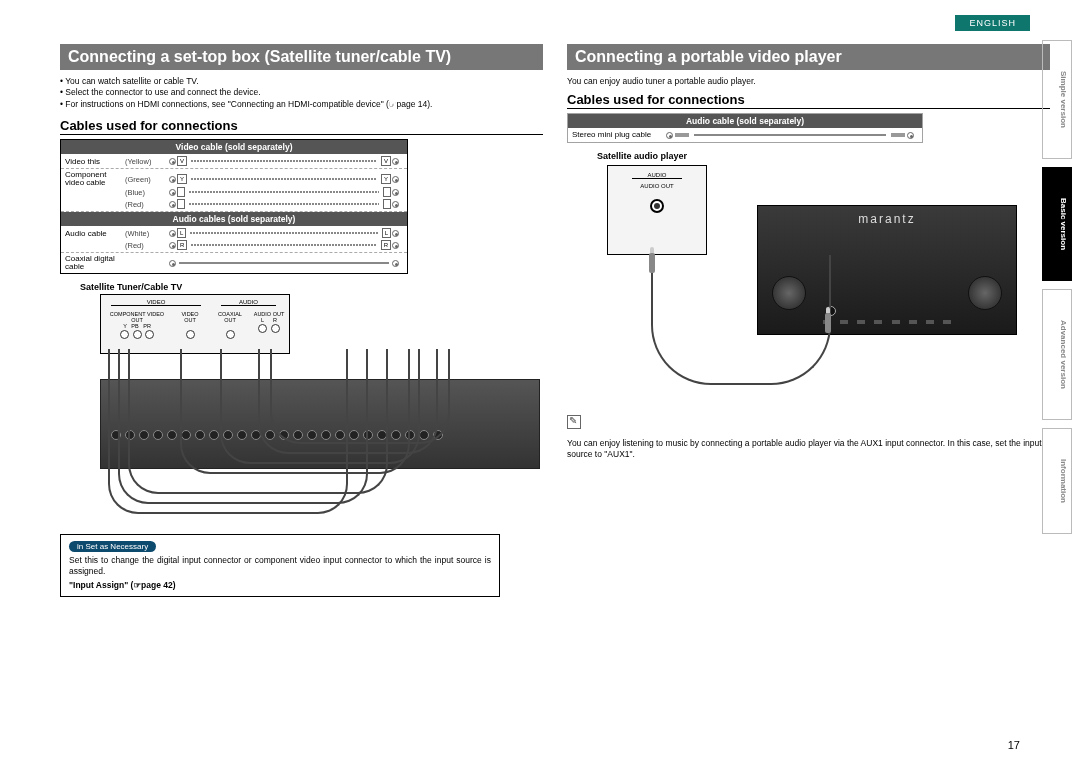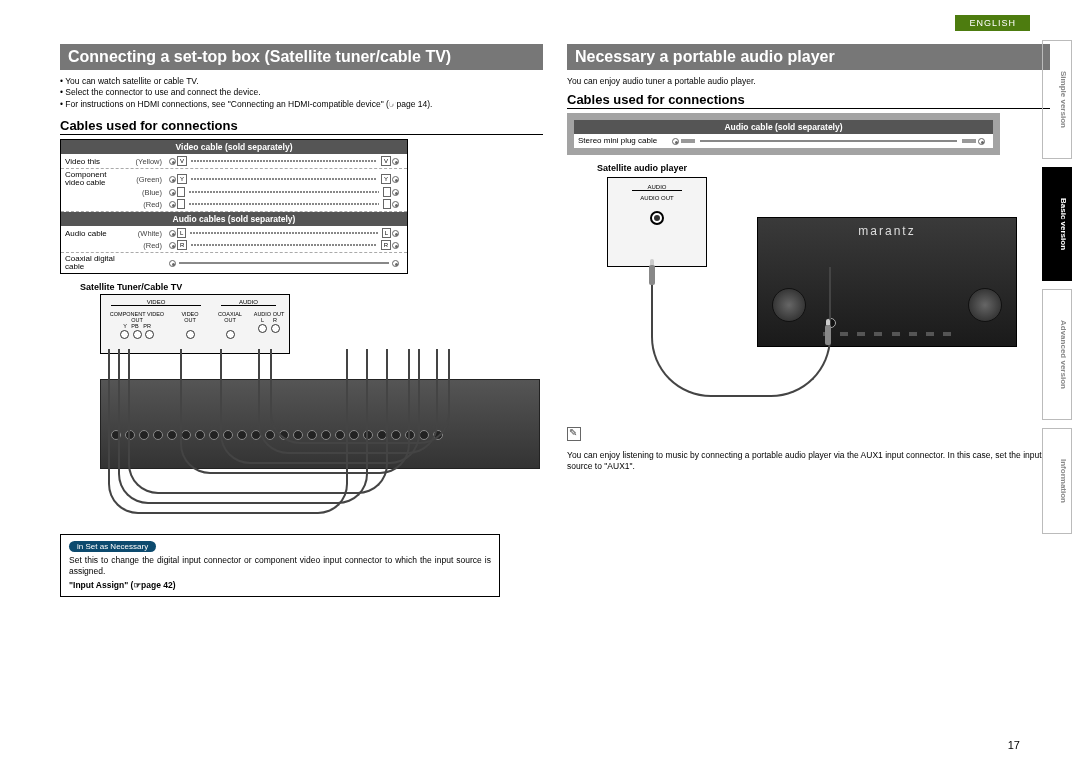--- a/index.html
+++ b/index.html
@@ -14,21 +14,21 @@
   }
   .page {
     padding: 30px 30px 20px 60px;
     position: relative;
     height: 100%;
   }
   .lang-tab {
     position: absolute;
     top: 15px;
     right: 50px;
-    background: #4d7c0f;
+    background: #0f766e;
     color: #fff;
     padding: 3px 14px;
     font-size: 9px;
     letter-spacing: 1px;
     text-align: center;
   }
   .side-tabs {
     position: absolute;
     right: 8px;
     top: 40px;
@@ -89,21 +89,21 @@
     font-size: 8.5px;
   }
   .cable-row {
     display: flex;
     align-items: center;
     padding: 2px 4px;
     border-bottom: 1px dashed #aaa;
   }
   .cable-row:last-child { border-bottom: none; }
   .cable-name { width: 60px; font-size: 8px; }
-  .cable-color { width: 40px; font-size: 7.5px; color: #444; text-align: right; padding-right: 3px;}
+  .cable-color { width: 40px; font-size: 7.5px; color: #444; text-align: left; padding-right: 3px;}
   .cable-graphic {
     flex: 1;
     height: 10px;
     display: flex;
     align-items: center;
     justify-content: space-between;
     padding: 0 4px;
   }
   .plug {
     width: 7px; height: 7px; border: 1px solid #666; border-radius: 50%;
@@ -188,22 +188,22 @@
   .note-pill {
     display: inline-block; background: #0c4a6e; color: #fff;
     border-radius: 8px; padding: 1px 8px; font-size: 8px; font-weight: normal;
     margin-bottom: 3px;
   }
   .note-box p { font-size: 8.5px; line-height: 1.3; text-align: justify; }
   .note-box .ref { font-weight: bold; font-size: 8.5px; margin-top: 2px; }
 
   
   .cable-box-r {
-    border: 7px solid #a3a3a3;
-    width: 433px;
+    border: 1px solid #a3a3a3;
+    width: 356px;
     margin-bottom: 6px;
   }
   .portable-diagram {
     width: 460px; height: 230px; position: relative; margin-top: 4px;
   }
   .pap-box {
     position: absolute;
     left: 40px; top: 0;
     width: 100px; height: 90px;
     border: 1px solid #000;
@@ -466,21 +466,21 @@
       </div>
 
       <div class="note-box" style="width:440px">
         <span class="note-pill">in Set as Necessary</span>
         <p>Set this to change the digital input connector or component video input connector to which the input source is assigned.</p>
         <div class="ref">"Input Assign" (☞page 42)</div>
       </div>
     </div>
 
     <div class="col">
-      <div class="section-title">Necessary a portable audio player</div>
+      <div class="section-title">Connecting a portable video player</div>
       <p style="font-size:8.5px;margin-bottom:6px">You can enjoy audio tuner a portable audio player.</p>
 
       <div class="sub-heading">Cables used for connections</div>
 
       <div class="cable-box-r">
         <div class="cable-hdr">Audio cable (sold separately)</div>
         <div class="cable-row" style="border:none">
           <div class="cable-name" style="width:90px;white-space:normal;line-height:1.1">Stereo mini plug cable</div>
           <div class="cable-graphic">
             <span class="plug"></span>

